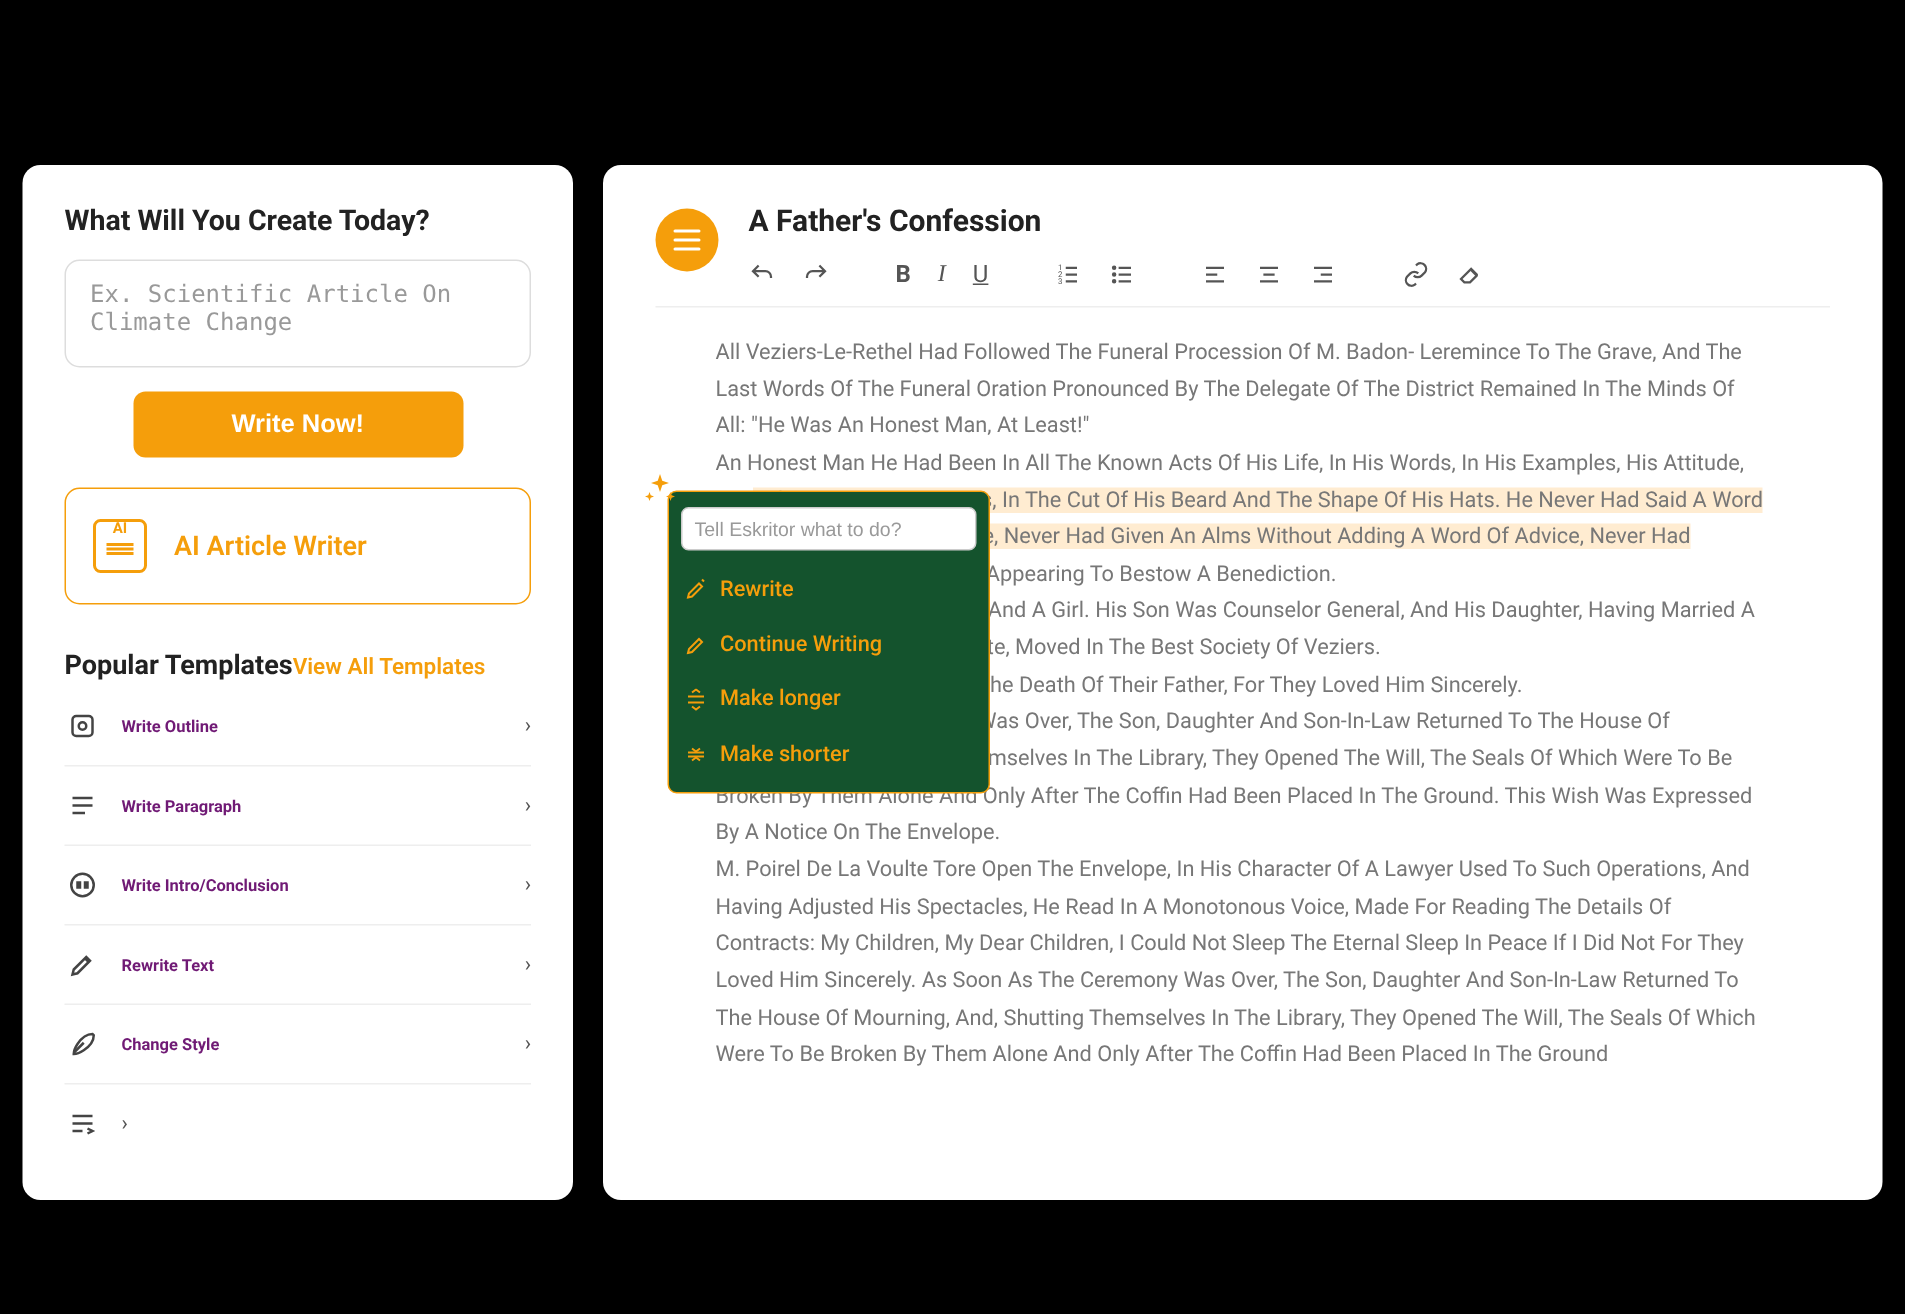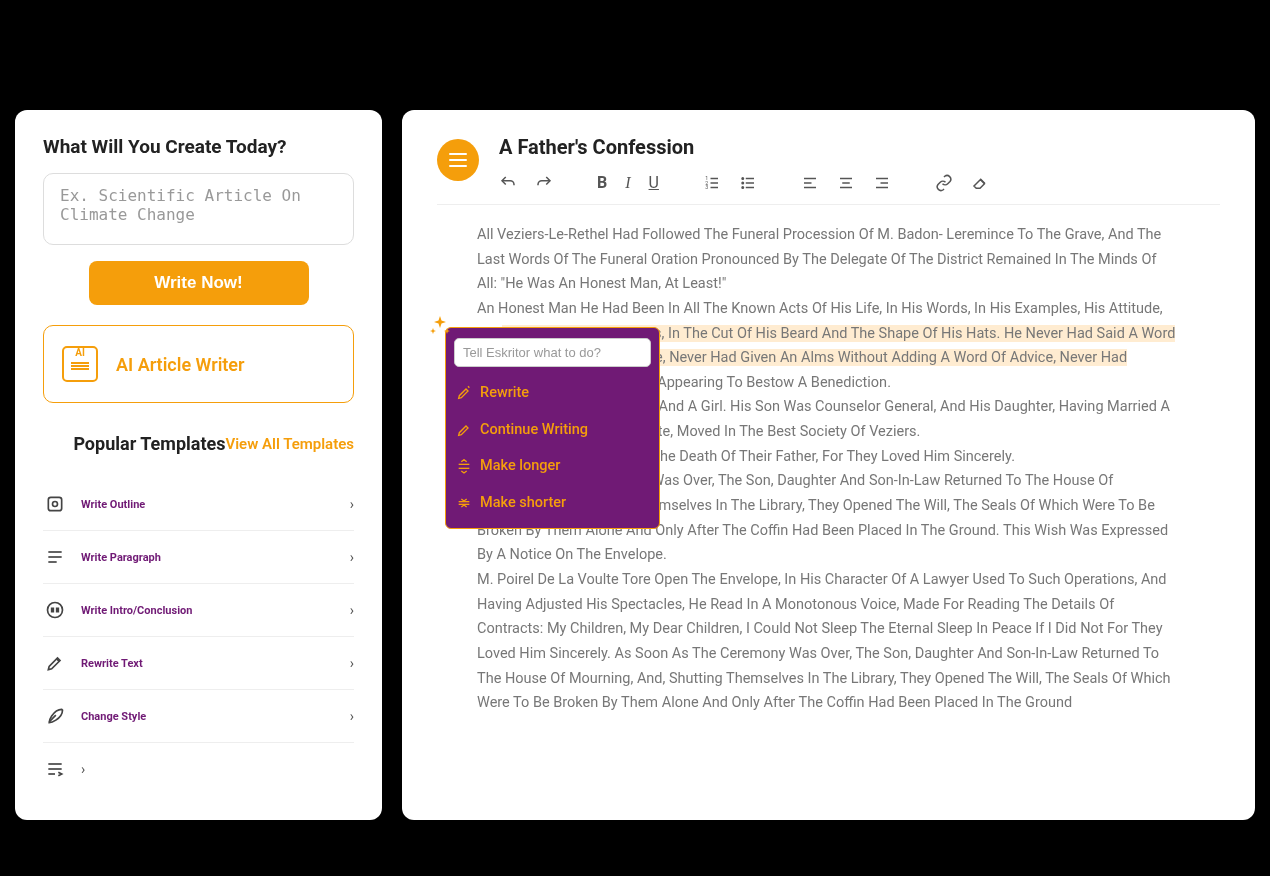--- a/index.html
+++ b/index.html
@@ -92,23 +92,23 @@
   background: #f59e0b;
   margin: 1px 0;
 }
 .ai-writer-label {
   font-size: 18px;
   font-weight: 600;
   color: #f59e0b;
 }
 .templates-header {
   display: flex;
-  justify-content: flex-end;
-  align-items: center;
-  margin-bottom: 24px;
+  justify-content: flex-start;
+  align-items: center;
+  margin-bottom: 4px;
 }
 .templates-title {
   font-size: 18px;
   font-weight: 700;
   color: #222;
 }
 .view-all {
   font-size: 15px;
   font-weight: 600;
   color: #f59e0b;
@@ -199,21 +199,21 @@
 }
 .para { margin-bottom: 0; }
 .highlight {
   background: #ffecd1;
 }
 .popup {
   position: absolute;
   top: 108px;
   left: 8px;
   width: 215px;
-  background: #701a75;
+  background: #14532d;
   border: 1px solid #f59e0b;
   border-radius: 6px;
   padding: 10px 8px 6px;
   z-index: 10;
 }
 .sparkle {
   position: absolute;
   top: -14px;
   left: -18px;
   color: #f59e0b;

